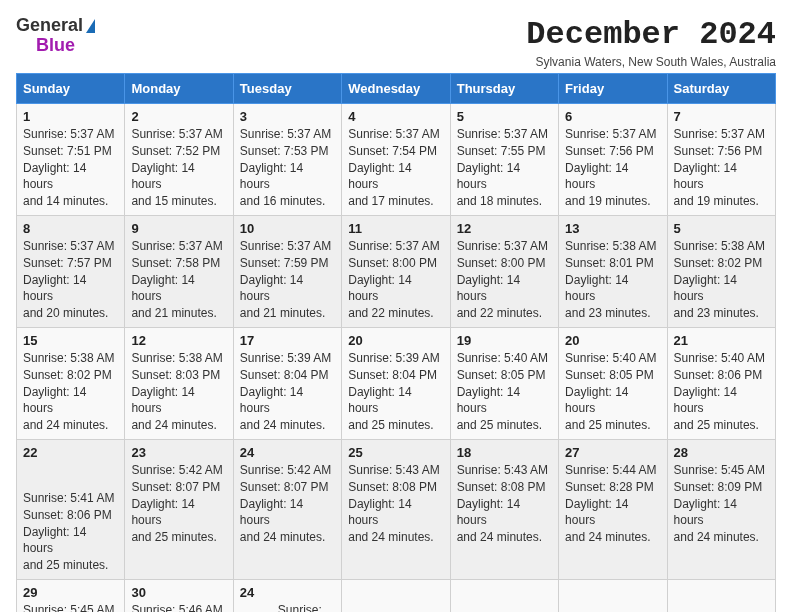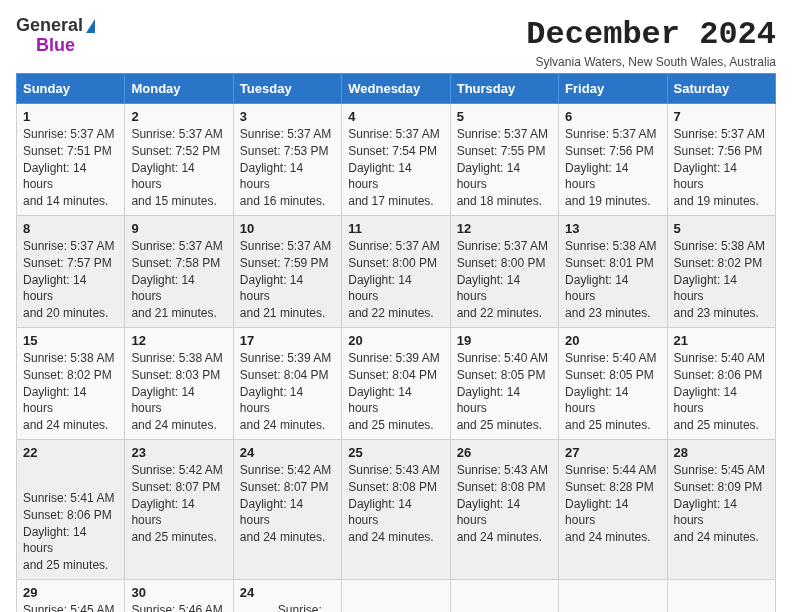--- a/index.html
+++ b/index.html
@@ -285,21 +285,21 @@
 and 24 minutes.</div>
         </td>
         <td>
           <span class="day-num">25</span>
           <div class="day-detail" style="white-space: pre-line;">Sunrise: 5:43 AM
 Sunset: 8:08 PM
 Daylight: 14 hours
 and 24 minutes.</div>
         </td>
         <td>
-          <span class="day-num">26</span>
+          <span class="day-num">18</span>
           <div class="day-detail" style="white-space: pre-line;">Sunrise: 5:43 AM
 Sunset: 8:08 PM
 Daylight: 14 hours
 and 24 minutes.</div>
         </td>
         <td>
           <span class="day-num">27</span>
           <div class="day-detail" style="white-space: pre-line;">Sunrise: 5:44 AM
 Sunset: 8:28 PM
 Daylight: 14 hours

